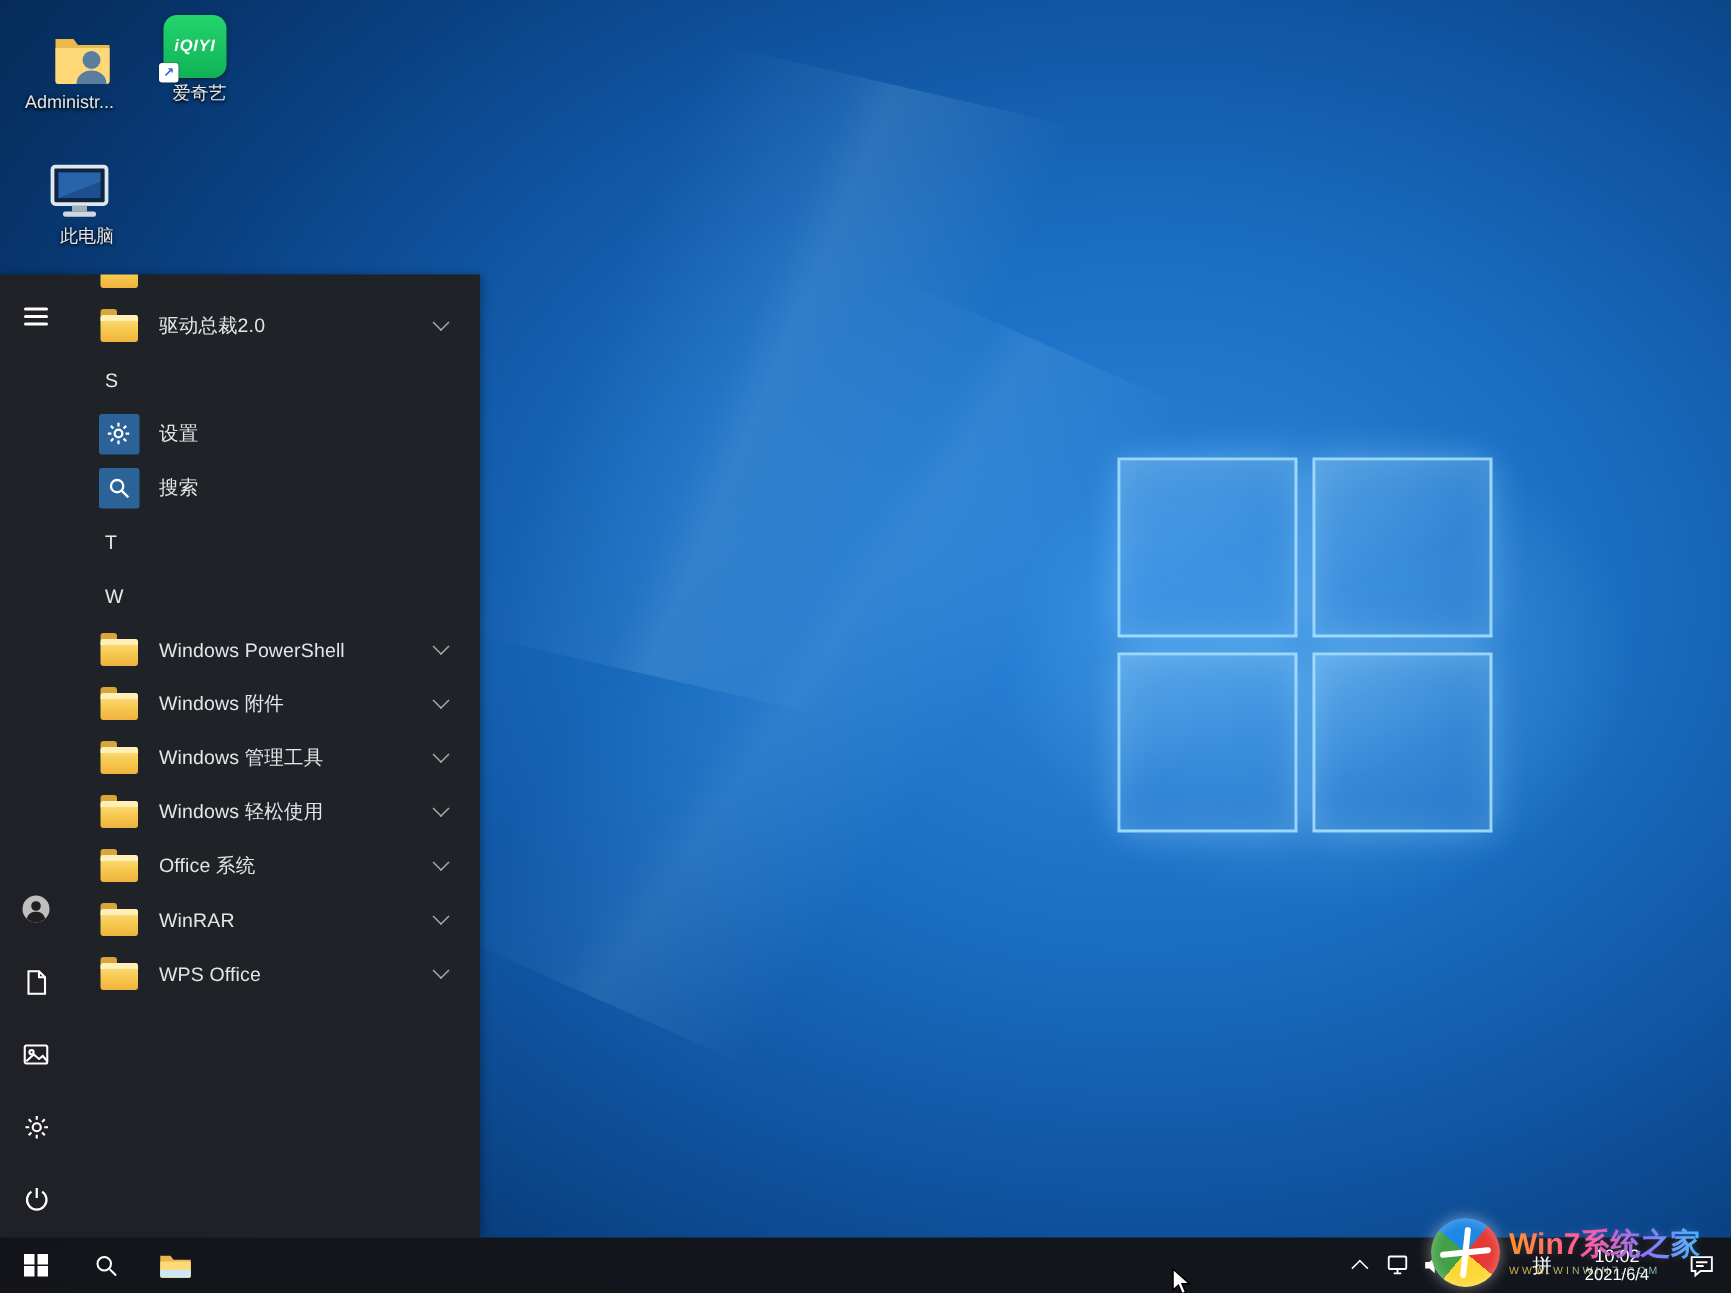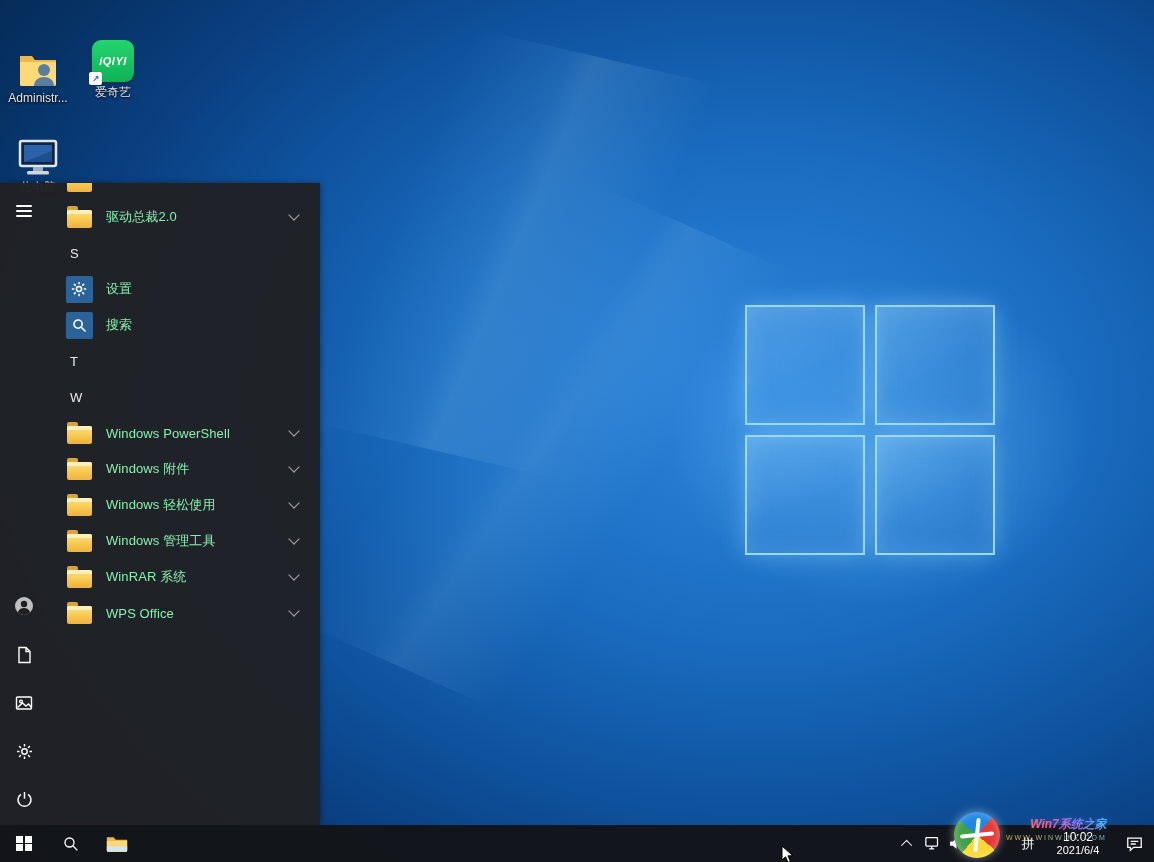--- a/index.html
+++ b/index.html
@@ -23,39 +23,39 @@
   .logo-glow{position:absolute;left:600px;top:220px;width:560px;height:440px;
     background:radial-gradient(closest-side, rgba(120,200,255,.30), rgba(120,200,255,.12) 55%, transparent 75%);}
   .win-logo{position:absolute;left:745px;top:305px;width:250px;height:250px;
     display:grid;grid-template-columns:1fr 1fr;grid-template-rows:1fr 1fr;gap:10px;}
   .pane{
     border:2px solid rgba(170,228,255,.85);
     background:linear-gradient(155deg, rgba(160,220,255,.30), rgba(100,175,240,.12) 55%, rgba(70,145,220,.05));
     box-shadow:0 0 22px rgba(130,205,255,.45), inset 0 0 26px rgba(150,215,255,.25);
   }
   
-  .desktop-icon{position:absolute;width:76px;display:flex;flex-direction:column;align-items:center;gap:4px;margin-top:30px;}
+  .desktop-icon{position:absolute;width:76px;display:flex;flex-direction:column;align-items:flex-end;gap:4px;}
   .desktop-icon .dlabel{color:#e5e5e5;font-size:12px;text-align:center;line-height:13px;
     text-shadow:0 1px 2px rgba(0,0,0,.85), 0 0 3px rgba(0,0,0,.6);max-width:74px;white-space:nowrap;}
   .iqiyi-tile{width:42px;height:42px;border-radius:9px;background:linear-gradient(180deg,#24d46c,#0fb356);
     display:flex;align-items:center;justify-content:center;position:relative;box-shadow:0 1px 3px rgba(0,0,0,.4);}
   .iqiyi-tile .brand{color:#fff;font-weight:bold;font-style:italic;font-size:11px;letter-spacing:.5px;}
   .shortcut-arrow{position:absolute;left:-3px;bottom:-3px;width:13px;height:13px;background:#fff;border-radius:2px;
     display:flex;align-items:center;justify-content:center;font-size:9px;font-weight:bold;color:#2a6bd4;box-shadow:0 0 1px rgba(0,0,0,.5);}
   
   .start-menu{position:absolute;left:0;top:183px;width:320px;height:642px;display:flex;
     background:rgba(32,33,36,.97);box-shadow:1px 0 6px rgba(0,0,0,.35);}
   .rail{width:48px;position:relative;flex:0 0 48px;}
   .rail-btn{position:absolute;left:0;width:48px;height:36px;display:flex;align-items:center;justify-content:center;cursor:pointer;}
   .hamburger{width:16px;height:12px;display:flex;flex-direction:column;justify-content:space-between;}
   .hamburger i{display:block;height:2px;background:#fff;border-radius:1px;}
   .app-list{flex:1;overflow:hidden;position:relative;}
   .row{height:36px;display:flex;align-items:center;padding-left:16px;position:relative;cursor:pointer;}
   .row.partial{margin-top:-20px;}
-  .row-label{margin-left:12px;color:#86efac;font-size:13px;letter-spacing:.1px;}
+  .row-label{margin-left:12px;color:#e5e5e5;font-size:13px;letter-spacing:.1px;}
   .header-label{color:#eaeaea;font-size:13px;padding-left:6px;}
   .tile{width:30px;height:30px;display:flex;align-items:center;justify-content:center;flex:0 0 30px;}
   .tile-app{width:27px;height:27px;background:#2b6399;border-radius:2px;display:flex;align-items:center;justify-content:center;flex:0 0 27px;margin:0 1.5px;}
   .chev{position:absolute;right:22px;top:50%;width:7px;height:7px;margin-top:-6px;
     border-right:1.6px solid #a9a9a9;border-bottom:1.6px solid #a9a9a9;transform:rotate(45deg);}
   .chev-up{width:7px;height:7px;border-left:1.6px solid #fff;border-top:1.6px solid #fff;transform:rotate(45deg) translateY(2px);}
   
   .folder{width:25px;height:18px;position:relative;margin-top:3px;}
   .folder::before{content:"";position:absolute;left:0;top:-4px;width:11px;height:5px;border-radius:2px 2px 0 0;background:#dpa43b;background:#d9a43b;}
   .folder .fbody{position:absolute;inset:0;border-radius:2px;background:linear-gradient(180deg,#ffe28a 0%,#f7c94e 55%,#eeb23e 100%);}
@@ -74,24 +74,24 @@
   .clock .date{font-size:11px;}
   
   .watermark{position:absolute;left:954px;top:812px;z-index:40;pointer-events:none;display:flex;align-items:flex-start;}
   .wm-ball{width:46px;height:46px;border-radius:50%;position:relative;flex:0 0 46px;
     background:conic-gradient(from 40deg,#e53935 0 25%,#fdd835 0 50%,#43a047 0 75%,#1e88e5 0 100%);
     box-shadow:0 0 10px rgba(255,255,255,.45), inset 0 0 8px rgba(255,255,255,.35);}
   .wm-ball::before,.wm-ball::after{content:"";position:absolute;background:#fff;border-radius:2px;}
   .wm-ball::before{left:6px;right:6px;top:21px;height:4px;transform:rotate(-6deg);}
   .wm-ball::after{top:6px;bottom:6px;left:21px;width:4px;transform:rotate(6deg);}
   .wm-text{margin-left:6px;margin-top:4px;}
-  .wm-title{font-size:12px;font-weight:bold;font-style:italic;
+  .wm-title{font-size:20px;font-weight:bold;
     background:linear-gradient(90deg,#ff8a1e,#ff4fa0 40%,#8a6bff 70%,#35b5ff);
     -webkit-background-clip:text;background-clip:text;color:transparent;
-    text-shadow:0 0 6px rgba(255,255,255,.15);white-space:nowrap;text-align:right;}
+    text-shadow:0 0 6px rgba(255,255,255,.15);white-space:nowrap;}
   .wm-sub{margin-top:1px;font-size:7px;letter-spacing:2px;opacity:.85;
     background:linear-gradient(90deg,#ffd24d,#7fe0ff);-webkit-background-clip:text;background-clip:text;color:transparent;white-space:nowrap;}
   
   .cursor{position:absolute;left:781px;top:845px;z-index:99;pointer-events:none;}
 </style>
 </head>
 <body>
 
 <div class="wallpaper">
   <div class="beam beam-a"></div>
@@ -260,46 +260,56 @@
       <span class="chev"></span>
     </div>
 
     <div class="row app">
       <span class="tile">
           <span class="folder">
             <span class="fbody"></span>
             <span class="flip"></span>
           </span>
         </span>
+      <span class="row-label">Windows 管理工具</span>
+      <span class="chev"></span>
+    </div>
+
+    <div class="row app">
+      <span class="tile">
+          <span class="folder">
+            <span class="fbody"></span>
+            <span class="flip"></span>
+          </span>
+        </span>
       <span class="row-label">Windows 轻松使用</span>
       <span class="chev"></span>
     </div>
 
     <div class="row app">
       <span class="tile">
           <span class="folder">
             <span class="fbody"></span>
             <span class="flip"></span>
           </span>
         </span>
-      <span class="row-label">Windows 管理工具</span>
-      <span class="chev"></span>
-    </div>
-
-    <div class="row app">
-      <span class="tile">
-          <span class="folder">
-            <span class="fbody"></span>
-            <span class="flip"></span>
-          </span>
-        </span>
-      <span class="row-label">WinRAR 系统</span>
-      <span class="chev"></span>
-    </div>
-
+      <span class="row-label">Office 系统</span>
+      <span class="chev"></span>
+    </div>
+
+    <div class="row app">
+      <span class="tile">
+          <span class="folder">
+            <span class="fbody"></span>
+            <span class="flip"></span>
+          </span>
+        </span>
+      <span class="row-label">WinRAR</span>
+      <span class="chev"></span>
+    </div>
 
     <div class="row app">
       <span class="tile">
           <span class="folder">
             <span class="fbody"></span>
             <span class="flip"></span>
           </span>
         </span>
       <span class="row-label">WPS Office</span>
       <span class="chev"></span>

